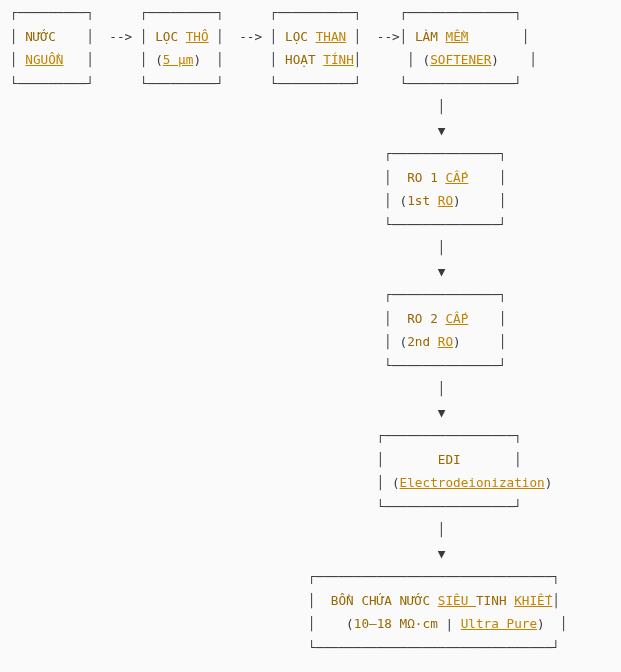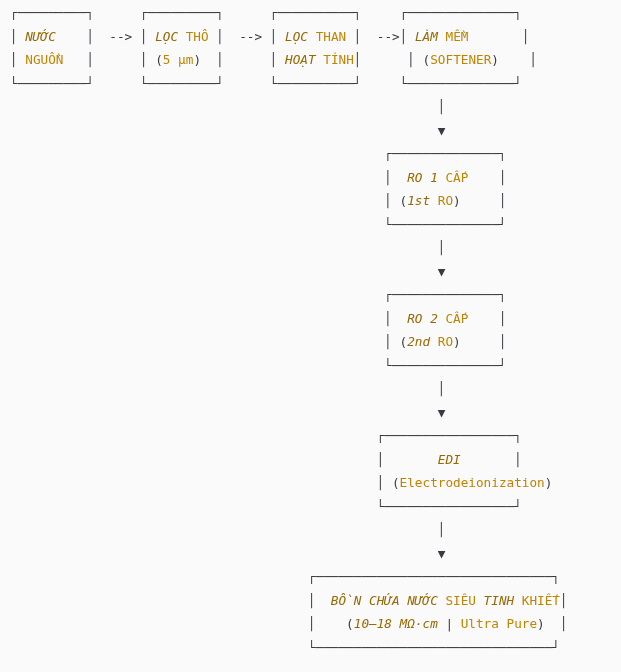--- a/index.html
+++ b/index.html
@@ -16,21 +16,21 @@
     margin:0;
     padding:1px 0 0 10px;
     font-family:"DejaVu Sans Mono","Liberation Mono",monospace;
     font-size:12.7px;
     line-height:23.5px;
     white-space:pre;
     color:var(--dark);
   }
   pre.ascii .ln{display:block;height:23.5px;}
   .d{color:var(--dark);}
-  .g1{color:var(--gold1);font-style:italic;}
-  .g2{color:var(--gold2);}
+  .g1{color:var(--gold1);}
+  .g2{color:var(--gold2);text-decoration:underline;}
 </style>
 </head>
 <body>
 
 <div class="page">
   <pre class="ascii" id="diagram"><span class="ln"><span class="d">┌─────────┐</span><span class="d">      </span><span class="d">┌─────────┐</span><span class="d">      </span><span class="d">┌──────────┐</span><span class="d">     </span><span class="d">┌──────────────┐</span></span><span class="ln"><span class="d">│ </span><span class="g1">NƯỚC</span><span class="d">    </span><span class="d">│</span><span class="d">  </span><span class="d">--&gt;</span><span class="d"> </span><span class="d">│ </span><span class="g1">LỌC</span><span class="d"> </span><span class="g2">THÔ</span><span class="d"> </span><span class="d">│</span><span class="d">  </span><span class="d">--&gt;</span><span class="d"> </span><span class="d">│ </span><span class="g1">LỌC</span><span class="d"> </span><span class="g2">THAN</span><span class="d"> </span><span class="d">│</span><span class="d">  </span><span class="d">--&gt;</span><span class="d">│ </span><span class="g1">LÀM</span><span class="d"> </span><span class="g2">MỀM</span><span class="d">       </span><span class="d">│</span></span><span class="ln"><span class="d">│ </span><span class="g2">NGUỒN</span><span class="d">   </span><span class="d">│</span><span class="d">      </span><span class="d">│ (</span><span class="g2">5 μm</span><span class="d">)</span><span class="d">  </span><span class="d">│</span><span class="d">      </span><span class="d">│ </span><span class="g1">HOẠT</span><span class="d"> </span><span class="g2">TÍNH</span><span class="d">│</span><span class="d">      </span><span class="d">│ (</span><span class="g2">SOFTENER</span><span class="d">)</span><span class="d">    </span><span class="d">│</span></span><span class="ln"><span class="d">└─────────┘</span><span class="d">      </span><span class="d">└─────────┘</span><span class="d">      </span><span class="d">└──────────┘</span><span class="d">     </span><span class="d">└──────────────┘</span></span><span class="ln"><span class="d">                                                        </span><span class="d">│</span></span><span class="ln"><span class="d">                                                        </span><span class="d">▼</span></span><span class="ln"><span class="d">                                                 </span><span class="d">┌──────────────┐</span></span><span class="ln"><span class="d">                                                 </span><span class="d">│</span><span class="d">  </span><span class="g1">RO 1</span><span class="d"> </span><span class="g2">CẤP</span><span class="d">    </span><span class="d">│</span></span><span class="ln"><span class="d">                                                 </span><span class="d">│ (</span><span class="g1">1st</span><span class="d"> </span><span class="g2">RO</span><span class="d">)</span><span class="d">     </span><span class="d">│</span></span><span class="ln"><span class="d">                                                 </span><span class="d">└──────────────┘</span></span><span class="ln"><span class="d">                                                        </span><span class="d">│</span></span><span class="ln"><span class="d">                                                        </span><span class="d">▼</span></span><span class="ln"><span class="d">                                                 </span><span class="d">┌──────────────┐</span></span><span class="ln"><span class="d">                                                 </span><span class="d">│</span><span class="d">  </span><span class="g1">RO 2</span><span class="d"> </span><span class="g2">CẤP</span><span class="d">    </span><span class="d">│</span></span><span class="ln"><span class="d">                                                 </span><span class="d">│ (</span><span class="g1">2nd</span><span class="d"> </span><span class="g2">RO</span><span class="d">)</span><span class="d">     </span><span class="d">│</span></span><span class="ln"><span class="d">                                                 </span><span class="d">└──────────────┘</span></span><span class="ln"><span class="d">                                                        </span><span class="d">│</span></span><span class="ln"><span class="d">                                                        </span><span class="d">▼</span></span><span class="ln"><span class="d">                                                </span><span class="d">┌─────────────────┐</span></span><span class="ln"><span class="d">                                                </span><span class="d">│</span><span class="d">       </span><span class="g1">EDI</span><span class="d">       </span><span class="d">│</span></span><span class="ln"><span class="d">                                                </span><span class="d">│ (</span><span class="g2">Electrodeionization</span><span class="d">)</span></span><span class="ln"><span class="d">                                                </span><span class="d">└─────────────────┘</span></span><span class="ln"><span class="d">                                                        </span><span class="d">│</span></span><span class="ln"><span class="d">                                                        </span><span class="d">▼</span></span><span class="ln"><span class="d">                                       </span><span class="d">┌───────────────────────────────┐</span></span><span class="ln"><span class="d">                                       </span><span class="d">│</span><span class="d">  </span><span class="g1">BỒN CHỨA NƯỚC </span><span class="g2">SIÊU </span><span class="g1">TINH </span><span class="g2">KHIẾT</span><span class="d">│</span></span><span class="ln"><span class="d">                                       </span><span class="d">│</span><span class="d">    </span><span class="d">(</span><span class="g1">10–18 MΩ·cm</span><span class="d"> | </span><span class="g2">Ultra Pure</span><span class="d">)</span><span class="d">  </span><span class="d">│</span></span><span class="ln"><span class="d">                                       </span><span class="d">└───────────────────────────────┘</span></span></pre>
 </div>
 
 </body></html>

